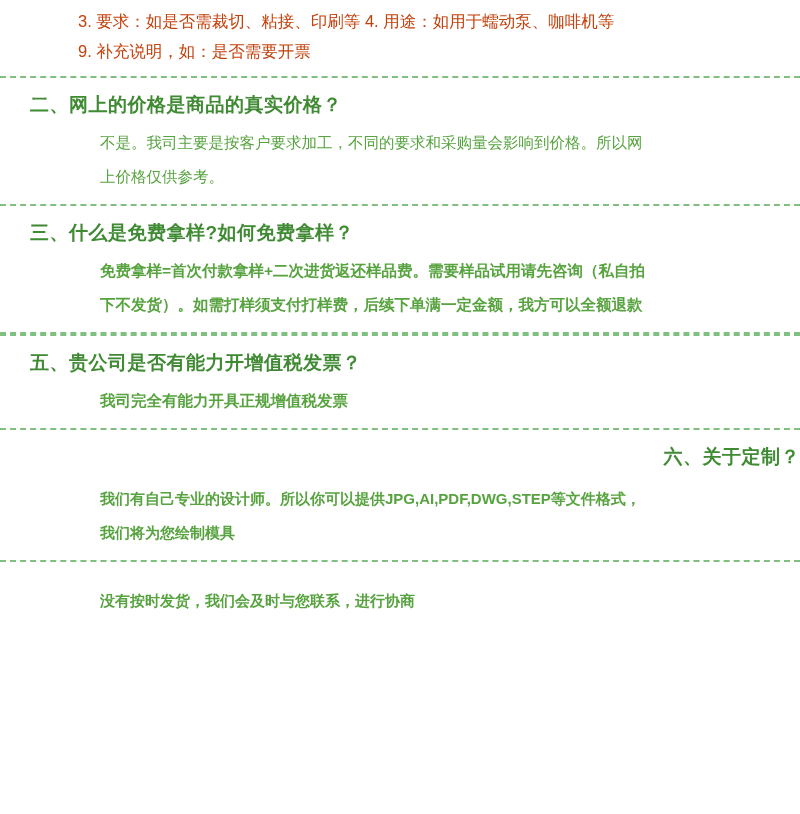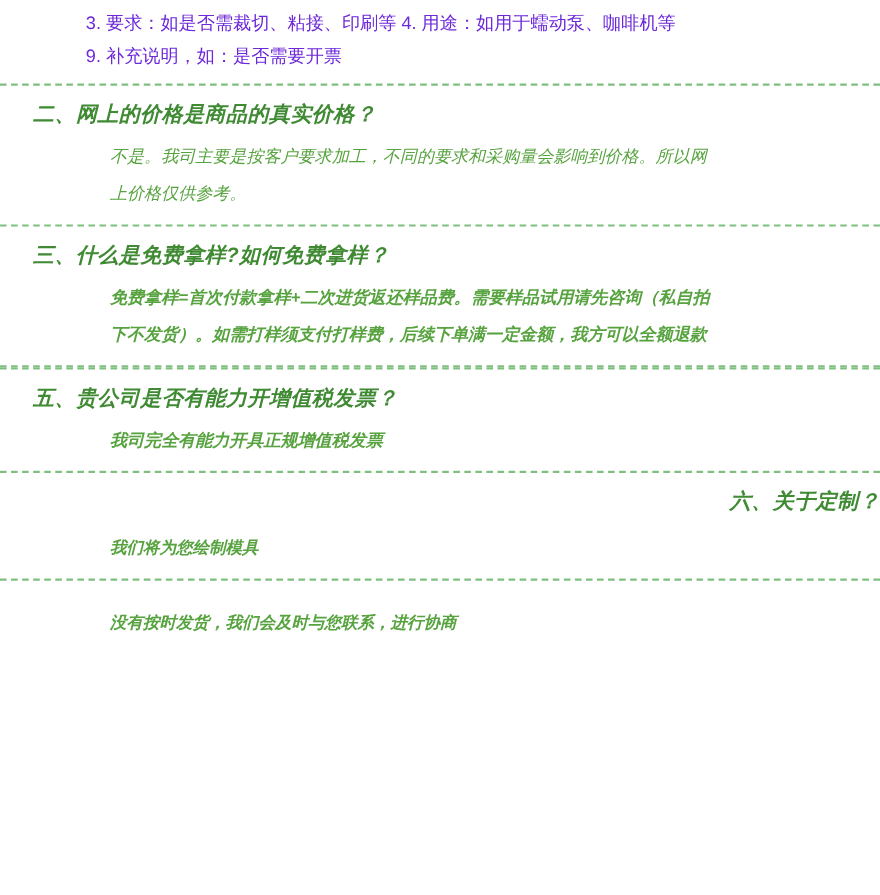--- a/index.html
+++ b/index.html
@@ -26,29 +26,28 @@
     height: 0;
     border-top: 2px dashed #7fbf7f;
     margin: 0 0 0 0;
   }
 
   .intro {
     padding: 6px 0 10px 0;
   }
   .intro-line {
     font-size: 16.5px;
-    color: #6d28d9;
+    color: #c2410c;
     line-height: 30px;
     padding-left: 78px;
     white-space: nowrap;
   }
 
   .qa-block {
     padding: 12px 0 10px 0;
-    font-style: italic;
   }
   .q-line {
     font-size: 19px;
     font-weight: bold;
     color: #3f8a33;
     line-height: 30px;
     padding-left: 30px;
     letter-spacing: 0.5px;
   }
   .q-indent-1 { padding-left: 30px; }
@@ -106,20 +105,21 @@
     <div class="q-line q-indent-1">五、贵公司是否有能力开增值税发票？</div>
     <div class="sp-6"></div>
     <div class="a-line">我司完全有能力开具正规增值税发票</div>
   </div>
 
   <div class="divider"></div>
 
   <div class="qa-block">
     <div class="q-line q-indent-2">六、关于定制？</div>
     <div class="sp-10"></div>
+    <div class="a-line a-small">我们有自己专业的设计师。所以你可以提供JPG,AI,PDF,DWG,STEP等文件格式，</div>
     <div class="a-line a-small">我们将为您绘制模具</div>
   </div>
 
   <div class="divider"></div>
 
   <div class="qa-block">
     <div class="sp-10"></div>
     <div class="a-line a-small">没有按时发货，我们会及时与您联系，进行协商</div>
   </div>
 

